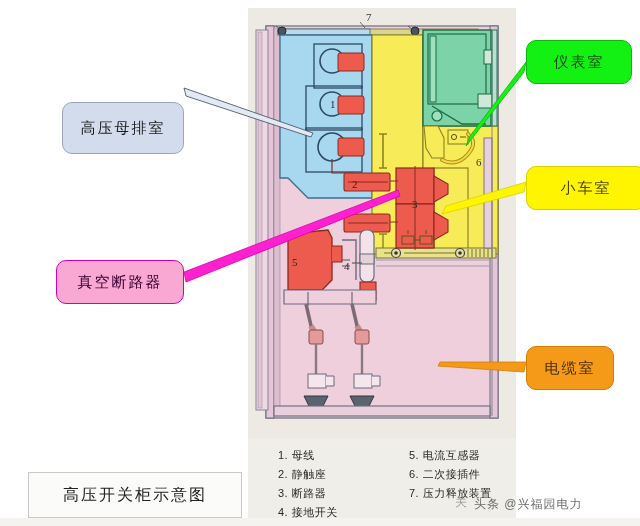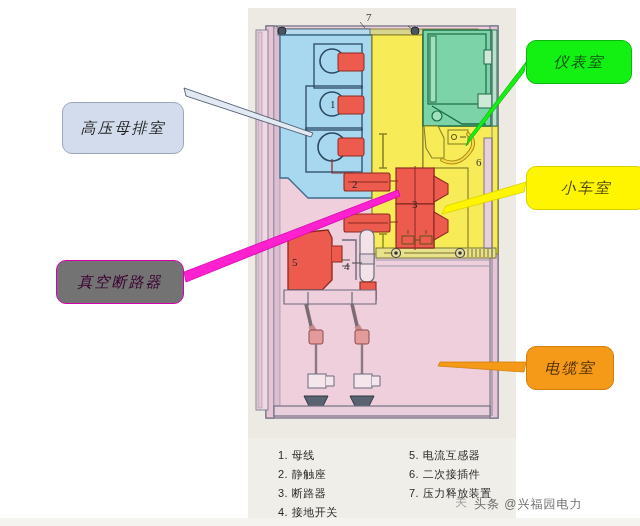--- a/index.html
+++ b/index.html
@@ -16,26 +16,26 @@
     background:#eceae3;
   }
   .panel-inner{position:absolute;left:0;top:0;width:100%;height:100%;}
 
   
   .callout{
     position:absolute;box-sizing:border-box;
     border-radius:10px;border:1px solid rgba(0,0,0,.35);
     display:flex;align-items:center;justify-content:center;
     font-size:15px;letter-spacing:2px;color:#1b1b1b;
-    text-align:center;line-height:1.15;font-style:italic;
+    text-align:center;line-height:1.15;
   }
   .co-bus{left:62px;top:66px;width:122px;height:52px;
     background:#d3dcec;border-color:#9aa7bd;color:#1d1d1d;margin-top:36px;}
   .co-vcb{left:56px;top:260px;width:128px;height:44px;
-    background:#737373;border-color:#d500ad;color:#3a0030;}
+    background:#f9a8d4;border-color:#d500ad;color:#3a0030;}
   .co-inst{left:526px;top:40px;width:106px;height:44px;
     background:#12f112;border-color:#0cb70c;color:#0a4a0a;}
   .co-truck{left:526px;top:166px;width:120px;height:44px;
     background:#fff500;border-color:#d9d000;color:#4a4400;}
   .co-cable{left:526px;top:346px;width:88px;height:44px;
     background:#f59a18;border-color:#d07e06;color:#4a2f00;}
 
   
   .titlebox{
     position:absolute;left:28px;top:472px;width:212px;height:44px;
@@ -235,20 +235,21 @@
     <polygon points="526,182 524,192 442,214 446,206" fill="#fff500" stroke="#d9d000" stroke-width="0.8"></polygon>
     <polygon points="526,362 524,372 438,366 440,362" fill="#f59a18" stroke="#d07e06" stroke-width="0.8"></polygon>
   </svg>
 
   <div class="callout co-bus">高压母排室</div>
   <div class="callout co-vcb">真空断路器</div>
   <div class="callout co-inst">仪表室</div>
   <div class="callout co-truck">小车室</div>
   <div class="callout co-cable">电缆室</div>
 
+  <div class="titlebox">高压开关柜示意图</div>
 
   <div class="legend">
     <div class="legend-col c1">
       <div class="li">1. 母线</div>
       <div class="li">2. 静触座</div>
       <div class="li">3. 断路器</div>
       <div class="li">4. 接地开关</div>
     </div>
     <div class="legend-col c2">
       <div class="li">5. 电流互感器</div>

